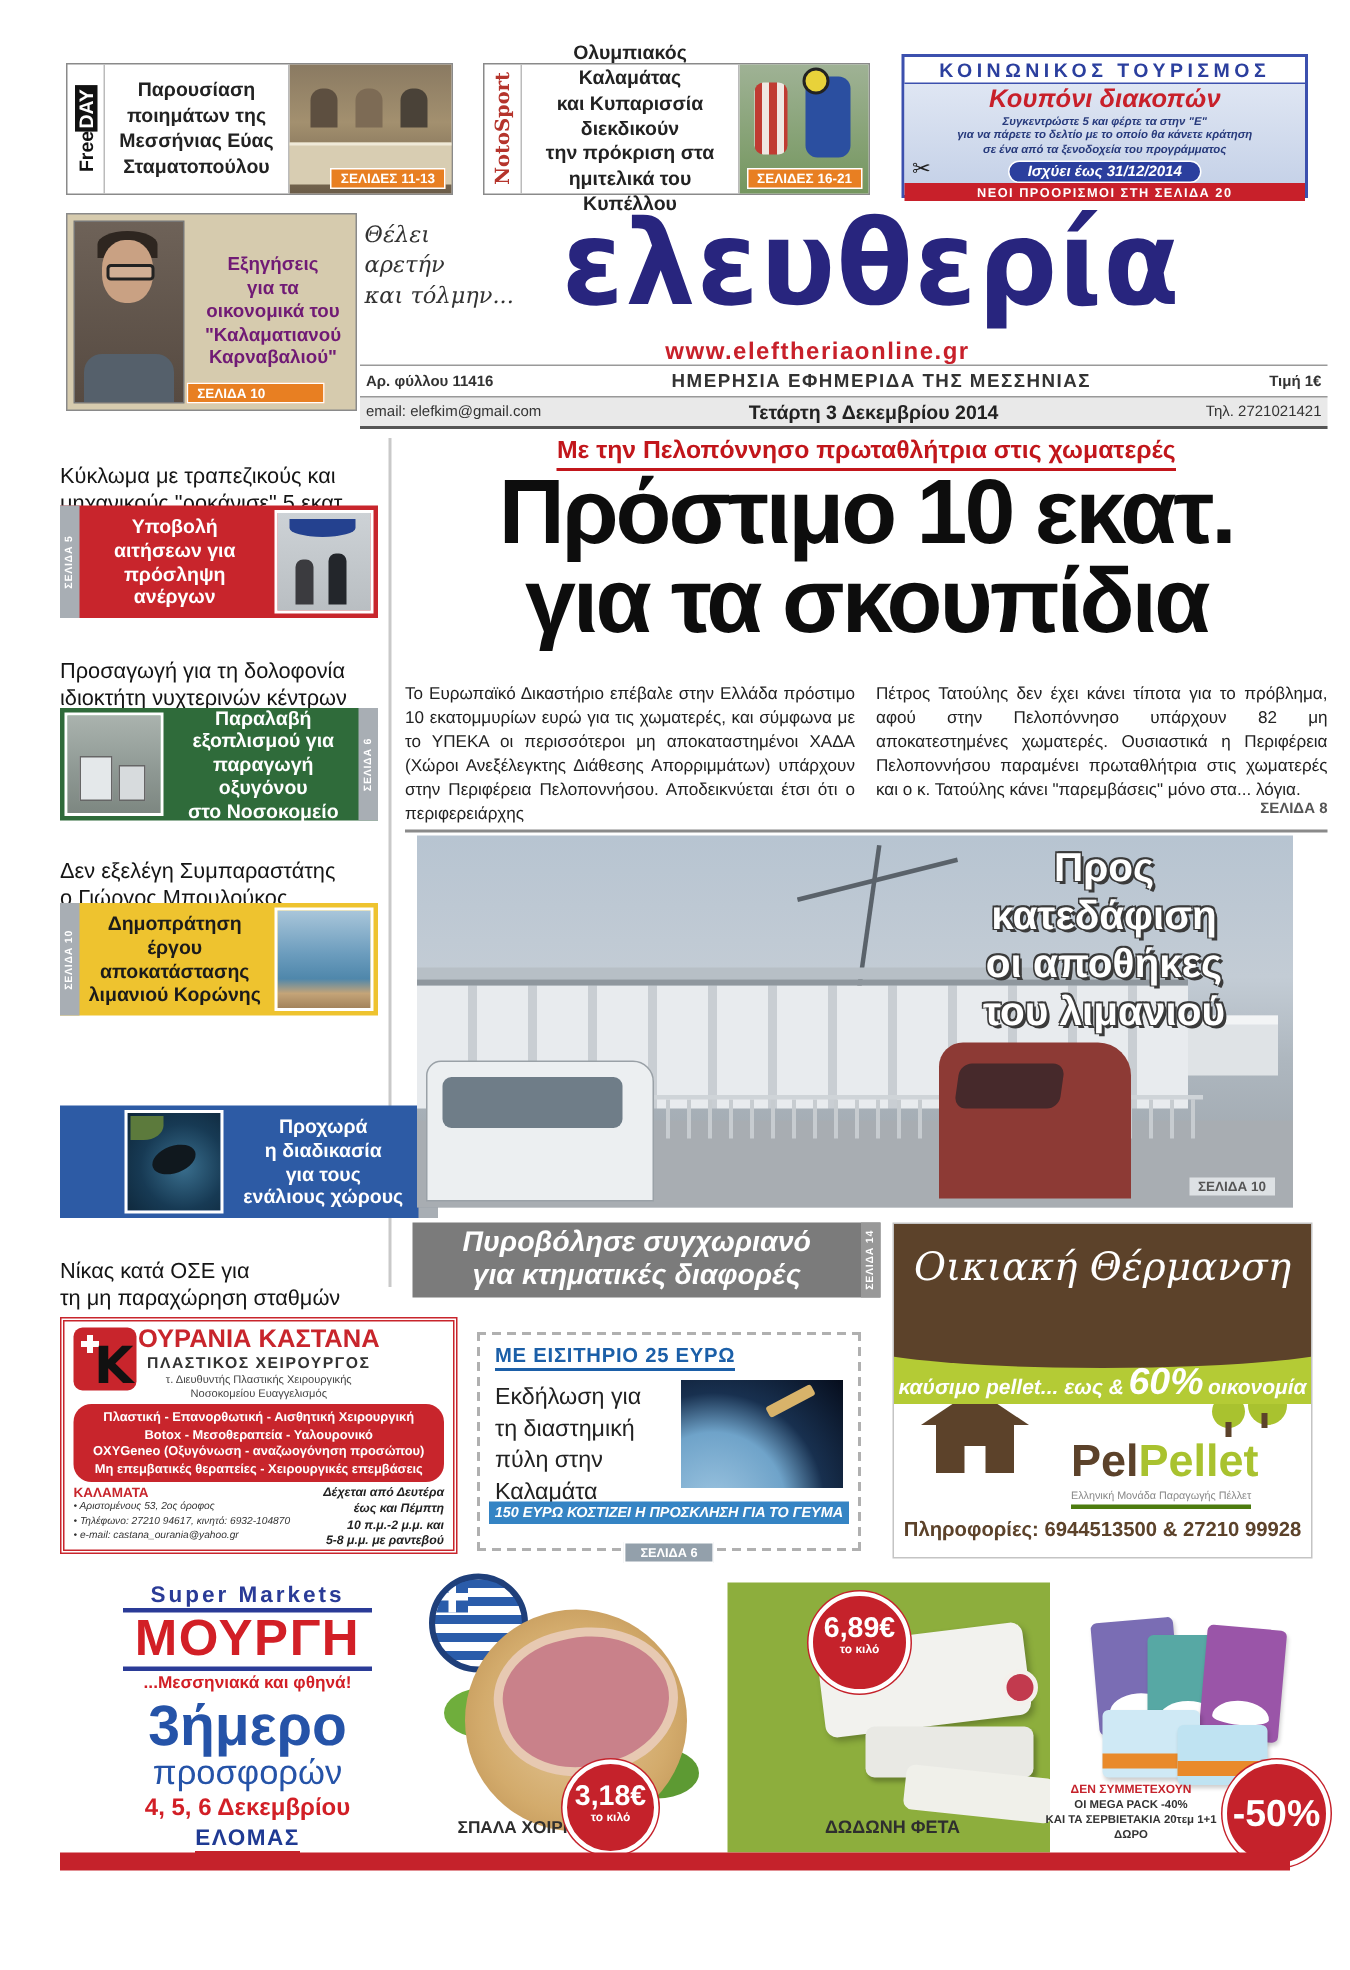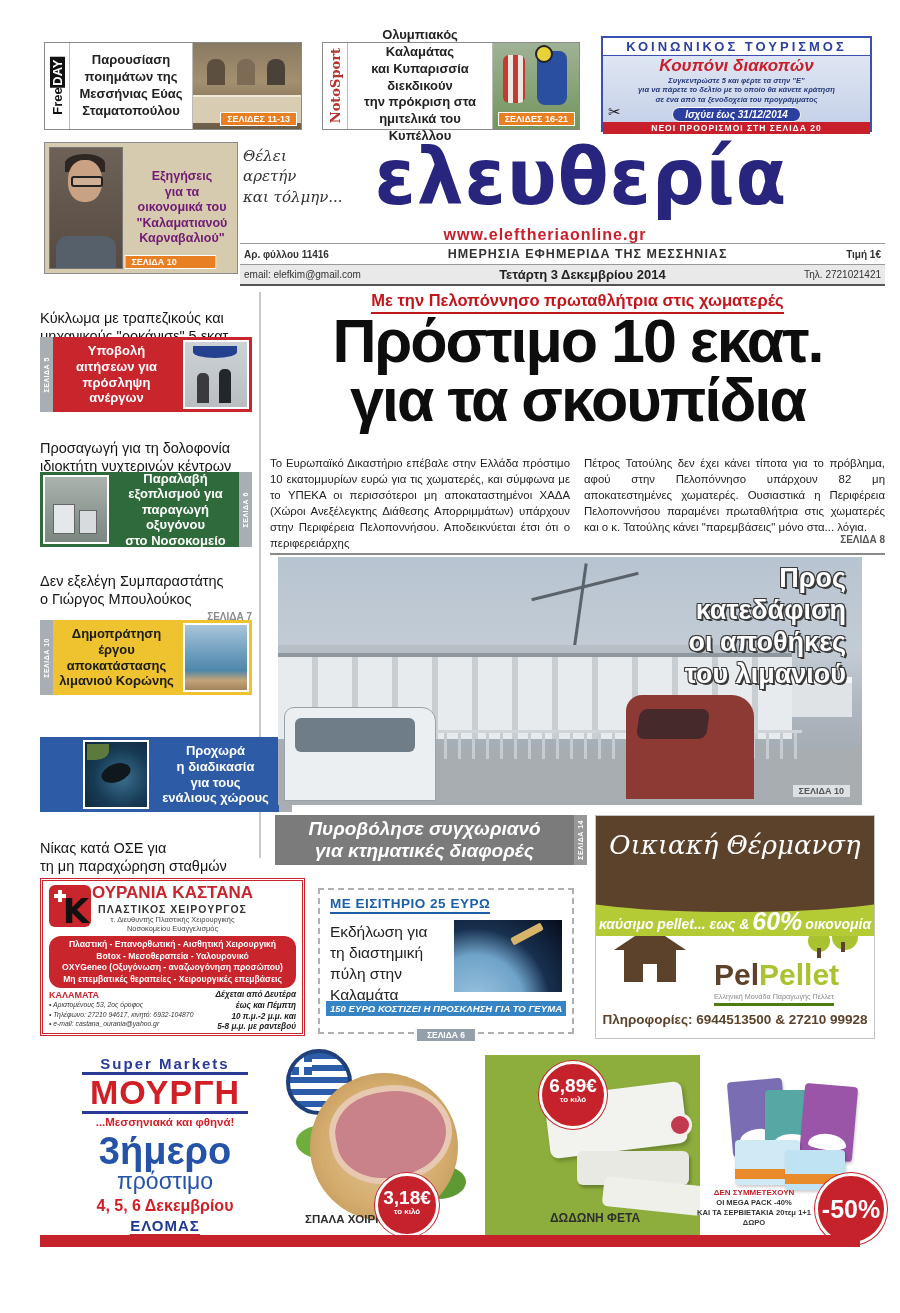--- a/index.html
+++ b/index.html
@@ -111,21 +111,21 @@
   .mp-crane1{position:absolute;left:300px;top:6px;width:3px;height:96px;background:#5a626a;transform:rotate(8deg);}
   .mp-crane2{position:absolute;left:252px;top:28px;width:110px;height:3px;background:#5a626a;transform:rotate(-14deg);}
   .mp-ground{position:absolute;left:0;right:0;bottom:0;height:58px;background:#a8adb2;}
   .mp-fence{position:absolute;left:110px;right:60px;bottom:46px;height:26px;
             background:repeating-linear-gradient(90deg,#c7ccd0 0 3px,transparent 3px 14px);border-top:3px solid #cfd4d8;}
   .mp-van{position:absolute;left:6px;bottom:4px;width:150px;height:92px;background:#eceff1;border-radius:10px 14px 0 0;border:1px solid #9aa1a7;}
   .mp-van .win{position:absolute;left:10px;top:10px;width:120px;height:34px;background:#6f7d88;border-radius:6px;}
   .mp-redvan{position:absolute;right:108px;bottom:6px;width:128px;height:104px;background:#8d3a35;border-radius:16px 22px 0 0;}
   .mp-redvan .win{position:absolute;left:12px;top:14px;width:70px;height:30px;background:#46292b;border-radius:8px;transform:skewX(-8deg);}
   .mp-ship{position:absolute;right:10px;top:120px;width:60px;height:34px;background:#dfe3e6;border-top:6px solid #f2f4f5;}
-  .mp-overlay{position:absolute;right:16px;top:6px;width:220px;text-align:right;color:#fff;font-weight:bold;
+  .mp-overlay{position:absolute;right:16px;top:6px;width:220px;text-align:center;color:#fff;font-weight:bold;
               font-size:27px;line-height:1.18;
               text-shadow:2px 2px 0 #3a3a3a,-1px -1px 0 #3a3a3a,1px -1px 0 #3a3a3a,-1px 1px 0 #3a3a3a;}
   .mp-badge{position:absolute;right:12px;bottom:8px;background:#dde1e4;color:#555;font-size:9px;font-weight:bold;padding:1px 6px;}
 
   .graybox{left:275px;top:815px;width:312px;height:50px;display:flex;background:#7b7b7b;}
   .graybox .gtxt{flex:1;display:flex;align-items:center;justify-content:center;text-align:center;
                  color:#fff;font-weight:bold;font-style:italic;font-size:19px;line-height:1.15;}
   .graybox .vtab{background:#989898;}
 
   
@@ -359,21 +359,21 @@
         <span>ΣΕΛΙΔΑ 6</span>
       </div>
   </div>
 
   <div class="abs snews pre" style="top:553px">
     <span>Δεν εξελέγη Συμπαραστάτης
 ο Γιώργος Μπουλούκος</span>
     <div class="pageref">ΣΕΛΙΔΑ 7</div>
   </div>
 
-  <div class="abs sbox box-yellow" style="top:620px">
+  <div class="abs sbox box-yellow" style="top:602px">
     <div class="vtab">
         <span>ΣΕΛΙΔΑ 10</span>
       </div>
     <div class="btxt pre">Δημοπράτηση
 έργου
 αποκατάστασης
 λιμανιού Κορώνης</div>
     <div class="bphoto ph-coast"></div>
   </div>
 
@@ -506,21 +506,21 @@
     <div class="space-band">150 ΕΥΡΩ ΚΟΣΤΙΖΕΙ Η ΠΡΟΣΚΛΗΣΗ ΓΙΑ ΤΟ ΓΕΥΜΑ</div>
     <div class="space-badge">ΣΕΛΙΔΑ 6</div>
   </div>
 
   <div class="abs mourgi">
     <div class="mg-left">
       <div class="mg-super">Super Markets</div>
       <div><span class="mg-brand">ΜΟΥΡΓΗ</span></div>
       <div class="mg-tag">...Μεσσηνιακά και φθηνά!</div>
       <div class="mg-offer1">3ήμερο</div>
-      <div class="mg-offer2">πρόστιμο</div>
+      <div class="mg-offer2">προσφορών</div>
       <div class="mg-dates">4, 5, 6 Δεκεμβρίου</div>
       <div><span class="mg-elomas">ΕΛΟΜΑΣ</span></div>
     </div>
 
     <div class="flag">
         <div class="cr"></div>
       </div>
 
     <div class="mg-ham">
       <div class="ham-green1"></div>

